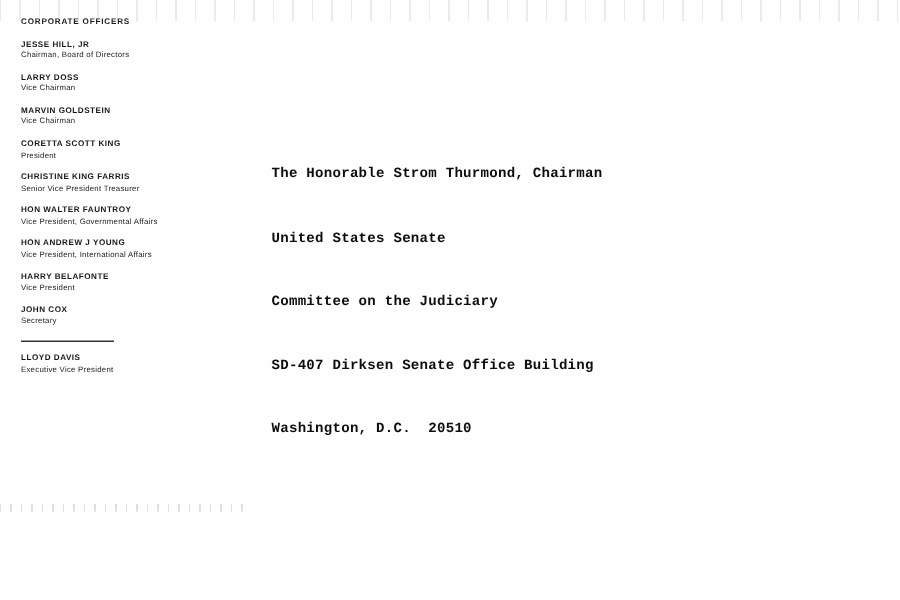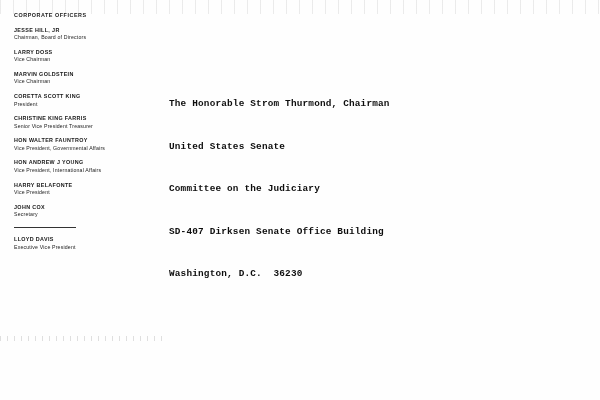--- a/index.html
+++ b/index.html
@@ -91,21 +91,21 @@
     top: 26px;
     width: 420px;
     font-family: "Liberation Mono", "DejaVu Sans Mono", monospace;
     font-size: 9.4px;
     font-weight: bold;
     line-height: 14.2px;
     color: #0d0d0d;
     letter-spacing: 0.18px;
     white-space: pre;
   }
-  .blk { margin: 0; }
+  .blk { margin: 12px; }
   .gap-sm { height: 14px; }
 </style>
 </head>
 <body>
 
 <div id="page">
 
   <div class="scan-noise"></div>
   <div class="scan-noise2"></div>
 
@@ -157,21 +157,21 @@
     </div>
   </div>
 
   <div class="letter">
 
     <div class="blk">
       <div>The Honorable Strom Thurmond, Chairman</div>
       <div>United States Senate</div>
       <div>Committee on the Judiciary</div>
       <div>SD-407 Dirksen Senate Office Building</div>
-      <div>Washington, D.C.  36230</div>
+      <div>Washington, D.C.  20510</div>
     </div>
 
     <div class="gap-sm"></div>
 
     
 
     
 
     
 

